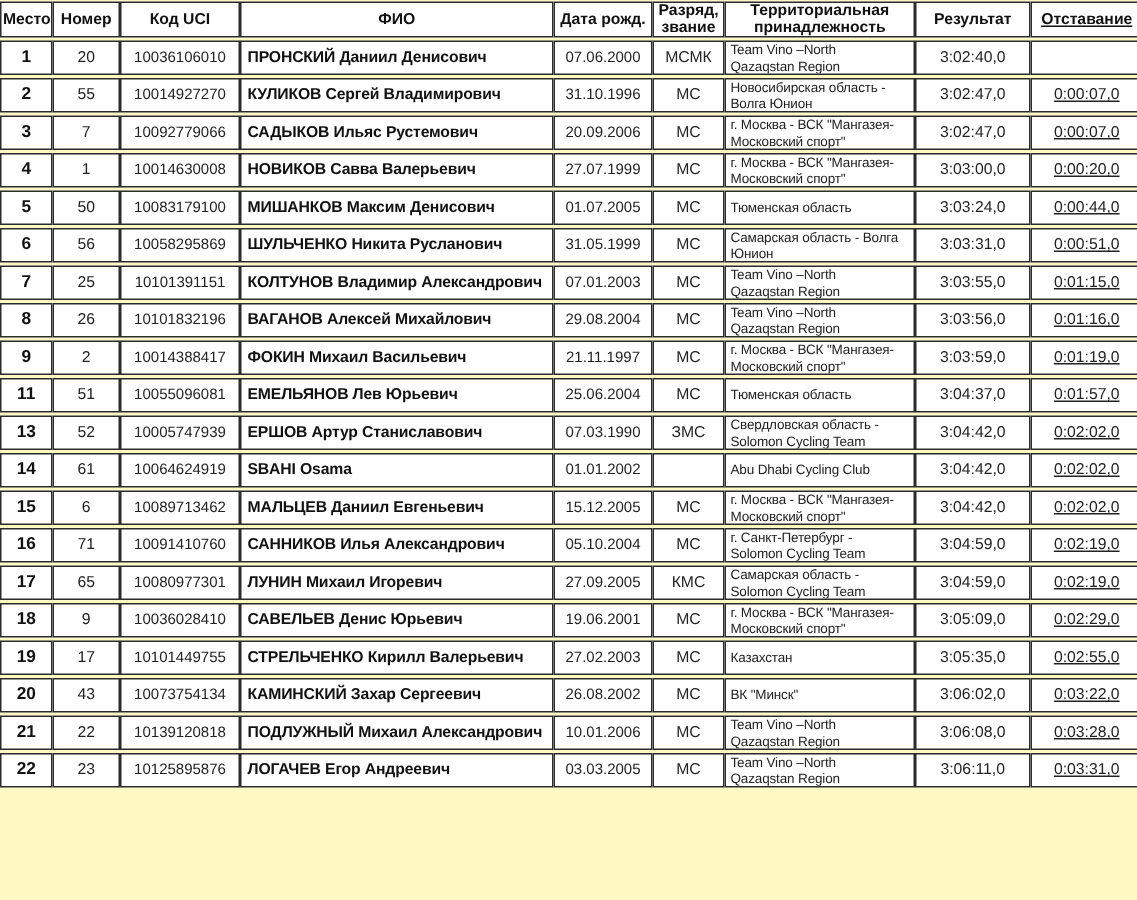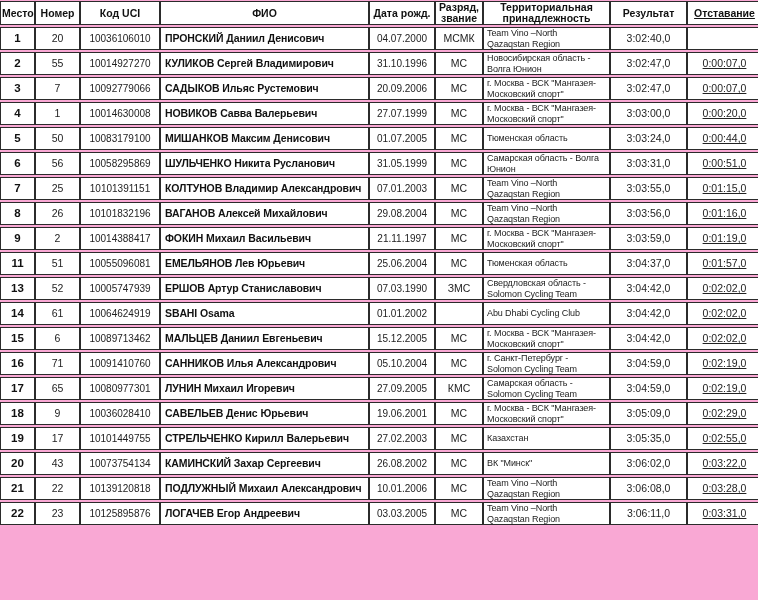--- a/index.html
+++ b/index.html
@@ -4,21 +4,21 @@
 <style>
   html, body {
     margin: 0;
     padding: 0;
     background: #ffffff;
   }
   .page {
     width: 758px;
     height: 600px;
     overflow: hidden;
-    background: #f9a8d4;
+    background: #fef9c3;
     font-family: "Liberation Sans", sans-serif;
     color: #1b1b1b;
   }
   table.results {
     border-collapse: separate;
     border-spacing: 0 2px;
     table-layout: fixed;
     width: 758px;
     margin-top: -1px;
   }
@@ -102,21 +102,21 @@
           <th class="col-result">Результат</th>
           <th class="col-gap">Отставание</th>
         </tr>
     </thead>
     <tbody>
         <tr>
           <td class="col-place">1</td>
           <td class="col-bib">20</td>
           <td class="col-uci">10036106010</td>
           <td class="col-name">ПРОНСКИЙ Даниил Денисович</td>
-          <td class="col-dob">04.07.2000</td>
+          <td class="col-dob">07.06.2000</td>
           <td class="col-rank">МСМК</td>
           <td class="col-team">Team Vino –North
 Qazaqstan Region</td>
           <td class="col-result">3:02:40,0</td>
           <td class="col-gap"></td>
         </tr>
         <tr>
           <td class="col-place">2</td>
           <td class="col-bib">55</td>
           <td class="col-uci">10014927270</td>

